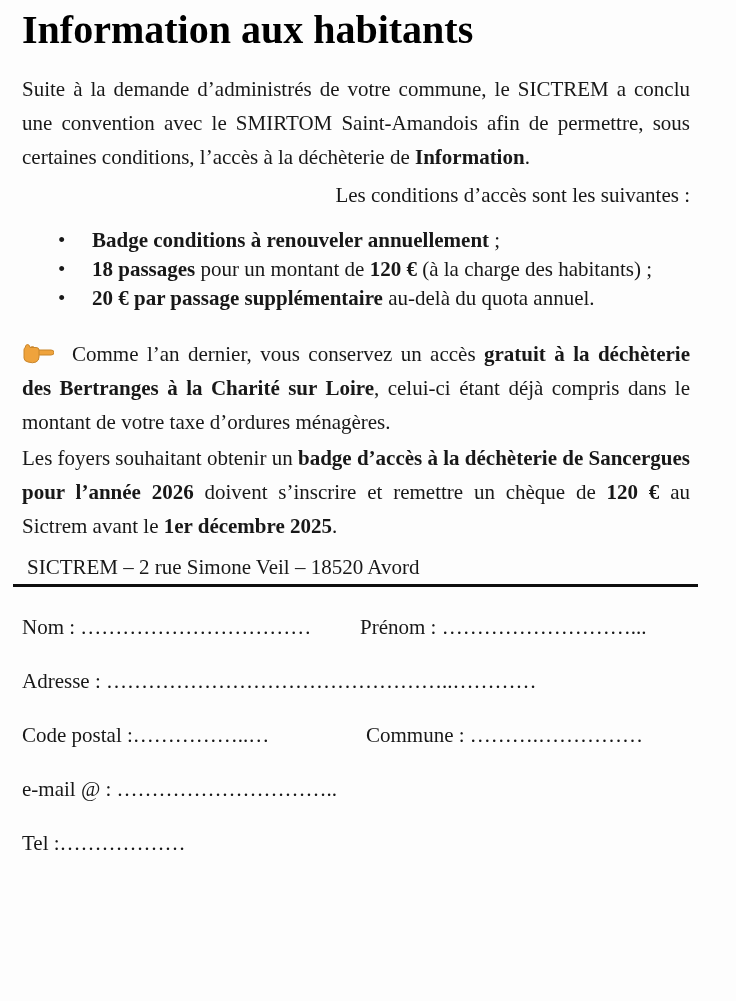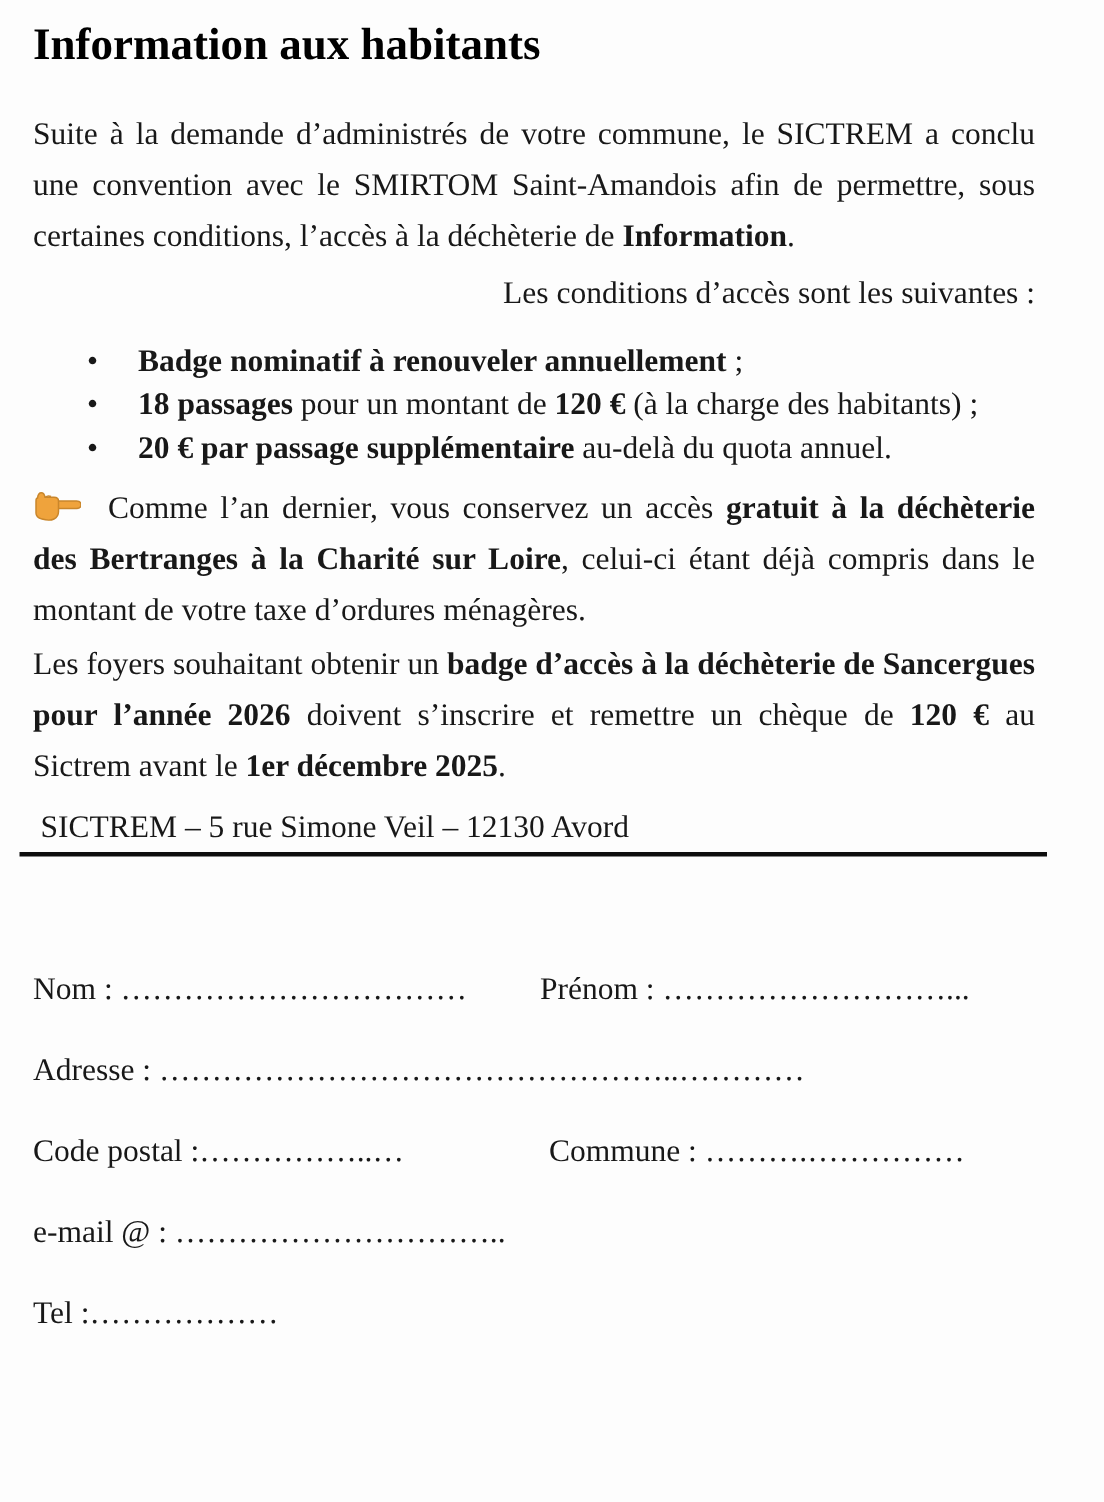--- a/index.html
+++ b/index.html
@@ -7,55 +7,55 @@
     width:736px; height:1001px;
     background:#fdfdfd;
     color:#181818;
     font-family:"Liberation Serif", serif;
     font-size:21px;
     padding:10px 46px 0 22px;
     box-sizing:border-box;
     overflow:hidden;
   }
   h1.doc-title {
-    font-size:30px; line-height:40px; margin:0; font-weight:bold; color:#000;
+    font-size:40px; line-height:40px; margin:0; font-weight:bold; color:#000;
   }
   p { margin:0; }
   .body-p { text-align:justify; line-height:34px; }
   .b { font-weight:bold; }
   #p1 { margin-top:22px; }
   #p2 { margin-top:4px; line-height:34px;text-align:right; }
   .list { margin:14px 0 0 36px; }
   .bullet { display:flex; line-height:29px; }
   .bullet .dot { width:34px; flex:none; }
   .bullet .bt { flex:1; text-align:justify; }
-  #p3 { margin-top:8px; }
+  #p3 { margin-top:24px; }
   #p4 { margin-top:2px; }
   .finger-icon { display:inline-block; vertical-align:-4px; margin-right:18px; }
   .coupon { margin-top:10px; line-height:29px; }
   .coupon-l2 { padding-left:5px; }
   .rule { height:3px; background:#0e0e0e; margin:2px -8px 0 -9px; }
   .form-row { line-height:33px; margin-top:21px; white-space:nowrap; }
   .form-row.first { margin-top:24px; }
-  .w-nom { display:inline-block; width:338px;margin-top:48px; }
+  .w-nom { display:inline-block; width:338px; }
   .w-cp  { display:inline-block; width:344px; }
 </style>
 </head>
 <body>
 
 <h1 class="doc-title">Information aux habitants</h1>
 
 <p id="p1" class="body-p"><span>Suite à la demande d’administrés de votre commune, le SICTREM a conclu une convention avec le SMIRTOM Saint-Amandois afin de permettre, sous certaines conditions, l’accès à la déchèterie de </span><span class="b">Information</span><span>.</span></p>
 
 <p id="p2">Les conditions d’accès sont les suivantes :</p>
 
 <div class="list">
   <div class="bullet">
     <span class="dot">•</span>
-    <span class="bt"><span class="b">Badge nominatif à renouveler annuellement</span><span> ;</span></span>
+    <span class="bt"><span class="b">Badge conditions à renouveler annuellement</span><span> ;</span></span>
   </div>
   <div class="bullet">
     <span class="dot">•</span>
     <span class="bt"><span class="b">18 passages</span><span> pour un montant de </span><span class="b">120 €</span><span> (à la charge des habitants) ;</span></span>
   </div>
   <div class="bullet">
     <span class="dot">•</span>
     <span class="bt"><span class="b">20 € par passage supplémentaire</span><span> au-delà du quota annuel.</span></span>
   </div>
 </div>
@@ -64,21 +64,21 @@
       <g stroke="#C9862B" stroke-width="1" fill="#EFA33C">
         <path d="M14 9 L29 9 Q32 9 32 11.5 Q32 14 29 14 L14 14 Z"></path>
         <path d="M3 7 Q2 7 2 9 L2 17 Q2 20 6 21 Q11 22.5 14 21 Q17 19.5 17 16 L17 9 Q17 6.5 14 6.5 L8 6.5 Q7.5 3.5 5.5 3.5 Q3.5 3.5 3 7 Z"></path>
         <path d="M8 6.5 Q10 5 12 6" fill="none"></path>
       </g>
     </svg><span>Comme l’an dernier, vous conservez un accès </span><span class="b">gratuit à la déchèterie des Bertranges à la Charité sur Loire</span><span>, celui-ci étant déjà compris dans le montant de votre taxe d’ordures ménagères.</span></p>
 
 <p id="p4" class="body-p"><span>Les foyers souhaitant obtenir un </span><span class="b">badge d’accès à la déchèterie de Sancergues pour l’année 2026</span><span> doivent s’inscrire et remettre un chèque de </span><span class="b">120 €</span><span> au Sictrem avant le </span><span class="b">1er décembre 2025</span><span>.</span></p>
 
 <div class="coupon">
-  <p class="coupon-l2">SICTREM – 5 rue Simone Veil – 12130 Avord</p>
+  <p class="coupon-l2">SICTREM – 2 rue Simone Veil – 18520 Avord</p>
 </div>
 
 <div class="rule"></div>
 
 <div class="form-row first">
   <span class="w-nom"><span>Nom :</span><span> ……………………………</span></span><span><span>Prénom :</span><span> ………………………...</span></span>
 </div>
 
 <div class="form-row">
   <span><span>Adresse :</span><span> …………………………………………..…………</span></span>

